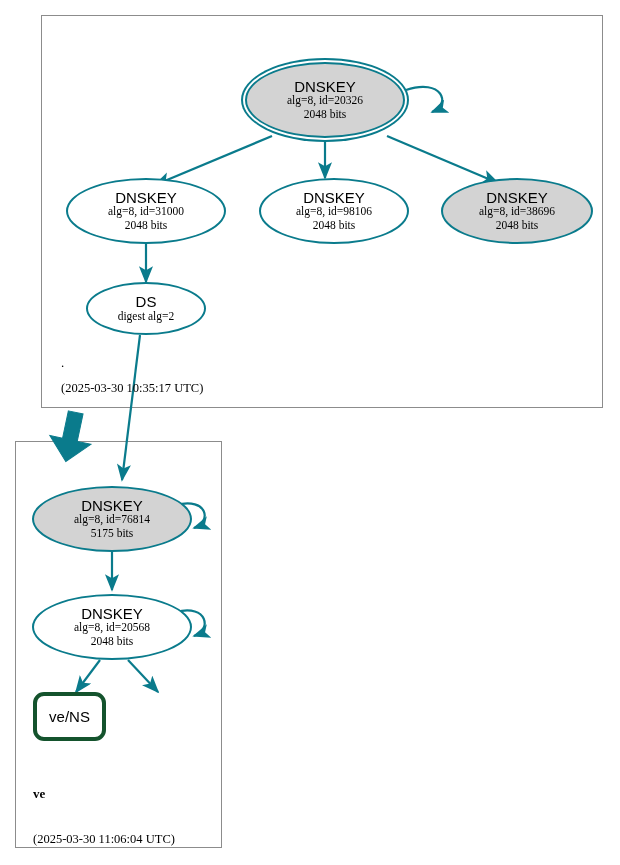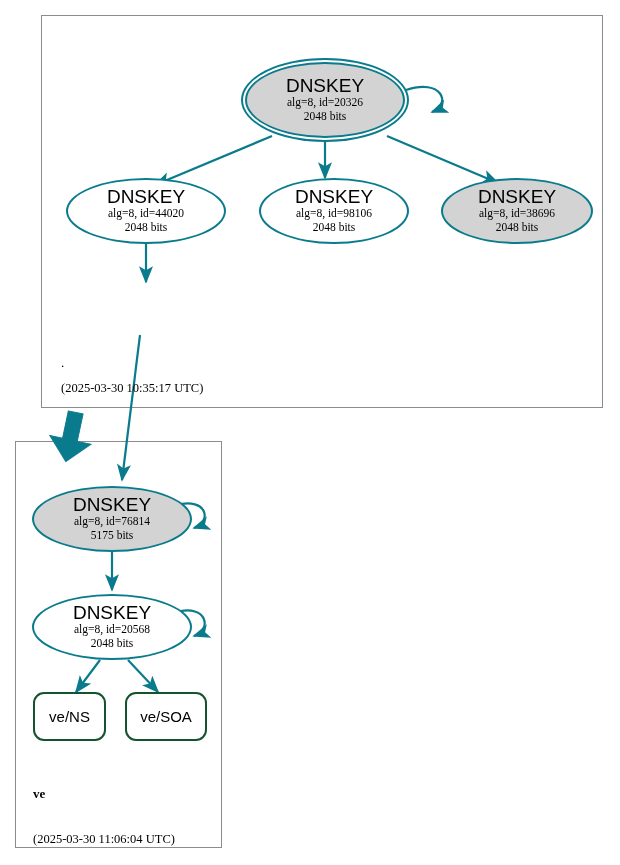--- a/index.html
+++ b/index.html
@@ -10,23 +10,23 @@
   .zonebox{position:absolute;border:1px solid #8c8c8c;background:transparent;box-sizing:border-box;}
 
   .zonelabel{position:absolute;font-family:"Liberation Serif",serif;font-size:13px;color:#000;white-space:nowrap;}
   .zonetime{position:absolute;font-family:"Liberation Serif",serif;font-size:12.5px;color:#000;white-space:nowrap;}
 
   .node{position:absolute;display:flex;flex-direction:column;align-items:center;justify-content:center;
         box-sizing:border-box;text-align:center;}
   .ellipse{border-radius:50%;border:2px solid #0a7b8c;background:#ffffff;}
   .ellipse.shaded{background:#d3d3d3;}
   .ellipse.dbl{box-shadow:0 0 0 2px #ffffff, 0 0 0 4px #0a7b8c;}
-  .rrset{border-radius:11px;border:2px solid #14532d;background:#ffffff;}
+  .rrset{border-radius:11px;border:4px solid #14532d;background:#ffffff;}
 
-  .n-title{font-family:"Liberation Sans",sans-serif;font-size:19px;color:#000;line-height:1.05;}
+  .n-title{font-family:"Liberation Sans",sans-serif;font-size:15px;color:#000;line-height:1.05;}
   .n-sub{font-family:Liberation Serif, serif;font-size:11.5px;color:#000;line-height:1.18;white-space:nowrap;}
   .rr-title{font-family:"Liberation Sans",sans-serif;font-size:15px;color:#000;}
 
   svg.edges{position:absolute;left:0;top:0;width:620px;height:865px;overflow:visible;pointer-events:none;}
 </style>
 </head>
 <body>
 
 <div id="stage">
 
@@ -70,56 +70,57 @@
   </svg>
 
   <div class="node ellipse shaded dbl" style="left:245px;top:62px;width:160px;height:76px;">
     <div class="n-title">DNSKEY</div>
     <div class="n-sub">alg=8, id=20326</div>
     <div class="n-sub">2048 bits</div>
   </div>
 
   <div class="node ellipse" style="left:66px;top:178px;width:160px;height:66px;">
     <div class="n-title">DNSKEY</div>
-    <div class="n-sub">alg=8, id=44020</div>
+    <div class="n-sub">alg=8, id=31000</div>
     <div class="n-sub">2048 bits</div>
   </div>
 
   <div class="node ellipse" style="left:259px;top:178px;width:150px;height:66px;">
     <div class="n-title">DNSKEY</div>
     <div class="n-sub">alg=8, id=98106</div>
     <div class="n-sub">2048 bits</div>
   </div>
 
   <div class="node ellipse shaded" style="left:441px;top:178px;width:152px;height:66px;">
     <div class="n-title">DNSKEY</div>
     <div class="n-sub">alg=8, id=38696</div>
     <div class="n-sub">2048 bits</div>
   </div>
 
+  <div class="node ellipse" style="left:86px;top:282px;width:120px;height:53px;">
+    <div class="n-title">DS</div>
+    <div class="n-sub">digest alg=2</div>
+  </div>
 
   <div class="zonelabel" style="left:61px;top:355px;">.</div>
   <div class="zonetime" style="left:61px;top:381px;">(2025-03-30 10:35:17 UTC)</div>
 
   <div class="node ellipse shaded" style="left:32px;top:486px;width:160px;height:66px;">
     <div class="n-title">DNSKEY</div>
     <div class="n-sub">alg=8, id=76814</div>
     <div class="n-sub">5175 bits</div>
   </div>
 
   <div class="node ellipse" style="left:32px;top:594px;width:160px;height:66px;">
     <div class="n-title">DNSKEY</div>
     <div class="n-sub">alg=8, id=20568</div>
     <div class="n-sub">2048 bits</div>
   </div>
 
   <div class="node rrset" style="left:33px;top:692px;width:73px;height:49px;">
     <div class="rr-title">ve/NS</div>
   </div>
 
-  <div class="node rrset" style="left:125px;top:692px;width:82px;height:49px;">
-    <div class="rr-title">ve/SOA</div>
-  </div>
 
   <div class="zonelabel" style="left:33px;top:786px;font-weight:bold;">ve</div>
   <div class="zonetime" style="left:33px;top:820px;margin-top:12px;">(2025-03-30 11:06:04 UTC)</div>
 
 </div>
 
 </body></html>

